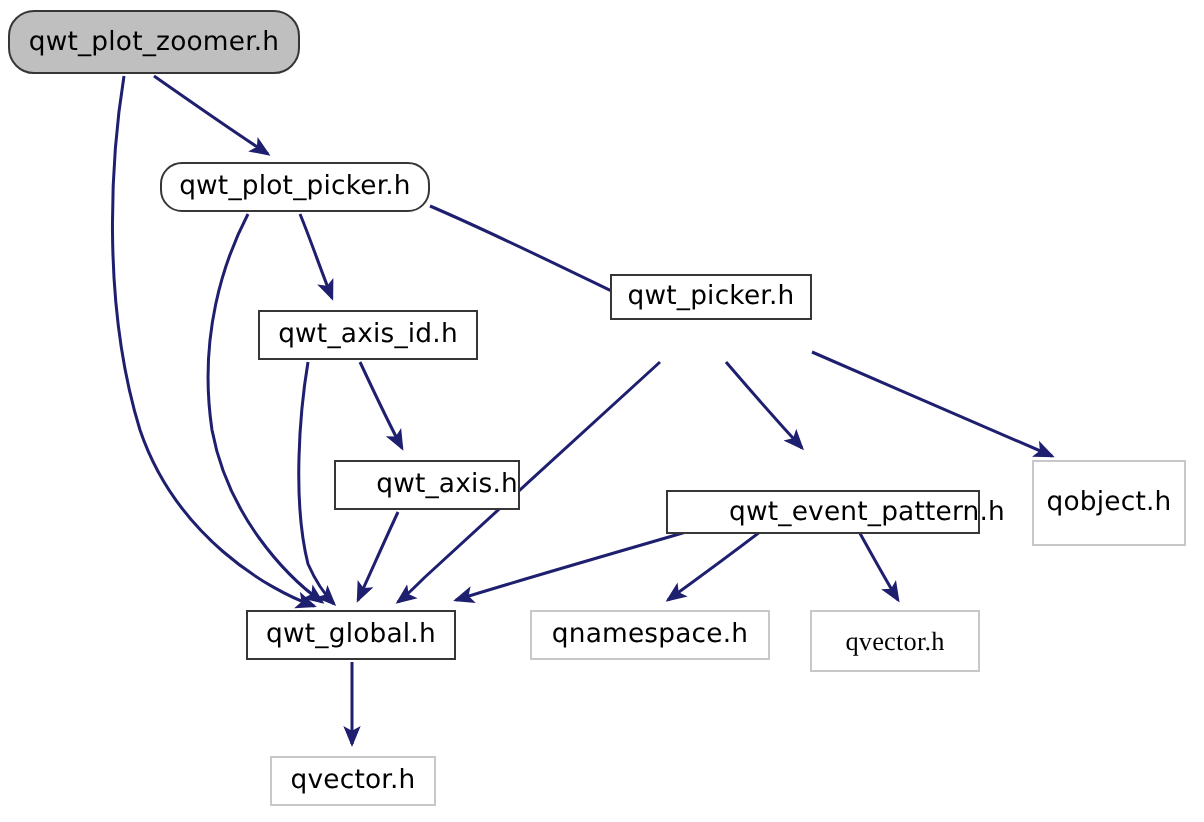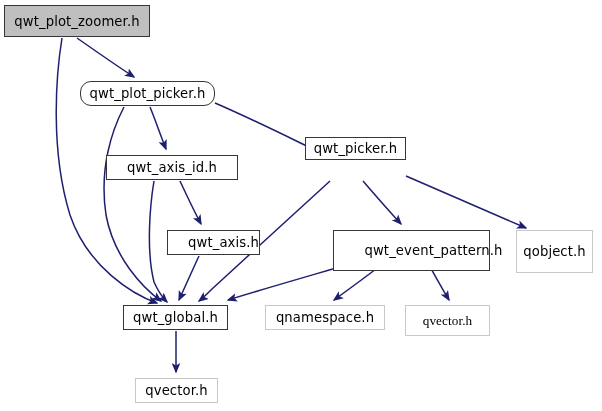--- a/index.html
+++ b/index.html
@@ -67,36 +67,36 @@
       <path d="M 330,181 C 298,210 248,256 212,289 C 207,294 203,298 199,301" fill="none" stroke="#1f1f70" stroke-width="1.5" marker-end="url(#arrowhead)"></path>
       <path d="M 363,181 C 375,195 390,212 401,224" fill="none" stroke="#1f1f70" stroke-width="1.5" marker-end="url(#arrowhead)"></path>
       <path d="M 406,176 C 445,193 496,215 526,228" fill="none" stroke="#1f1f70" stroke-width="1.5" marker-end="url(#arrowhead)"></path>
       <path d="M 377,256 C 330,270 263,289 228,300" fill="none" stroke="#1f1f70" stroke-width="1.5" marker-end="url(#arrowhead)"></path>
       <path d="M 393,256 C 375,270 352,287 334,300" fill="none" stroke="#1f1f70" stroke-width="1.5" marker-end="url(#arrowhead)"></path>
       <path d="M 424,256 C 432,270 441,287 449,300" fill="none" stroke="#1f1f70" stroke-width="1.5" marker-end="url(#arrowhead)"></path>
       <path d="M 176,331 C 176,345 176,360 176,372" fill="none" stroke="#1f1f70" stroke-width="1.5" marker-end="url(#arrowhead)"></path>
     </svg>
 
   <div id="node-layer">
-      <div class="node root" style="left: 4px; top: 5px; width: 146px; height: 32px;">
+      <div class="node root" style="left: 4px; top: 5px; width: 146px; height: 32px; border-radius: 13px;">
         <span>qwt_plot_zoomer.h</span>
       </div>
       <div class="node strong" style="left: 80px; top: 81px; width: 135px; height: 25px; border-radius: 11px;">
         <span>qwt_plot_picker.h</span>
       </div>
-      <div class="node strong" style="left: 106px; top: 155px; width: 132px; height: 25px; text-align: center;">
+      <div class="node strong" style="left: 129px; top: 155px; width: 110px; height: 25px; text-align: center;">
         <span>qwt_axis_id.h</span>
       </div>
       <div class="node strong" style="left: 305px; top: 137px; width: 101px; height: 23px;">
         <span>qwt_picker.h</span>
       </div>
       <div class="node strong" style="left: 167px; top: 230px; width: 93px; height: 25px; justify-content: flex-end;">
         <span>qwt_axis.h</span>
       </div>
-      <div class="node strong" style="left: 333px; top: 230px; width: 157px; height: 41px; padding-left: 44px;">
+      <div class="node strong" style="left: 333px; top: 245px; width: 157px; height: 22px; padding-left: 44px;">
         <span>qwt_event_pattern.h</span>
       </div>
       <div class="node" style="left: 516px; top: 230px; width: 77px; height: 43px;">
         <span>qobject.h</span>
       </div>
       <div class="node strong" style="left: 123px; top: 305px; width: 105px; height: 25px; text-align: right;">
         <span>qwt_global.h</span>
       </div>
       <div class="node" style="left: 265px; top: 305px; width: 120px; height: 25px;">
         <span>qnamespace.h</span>

